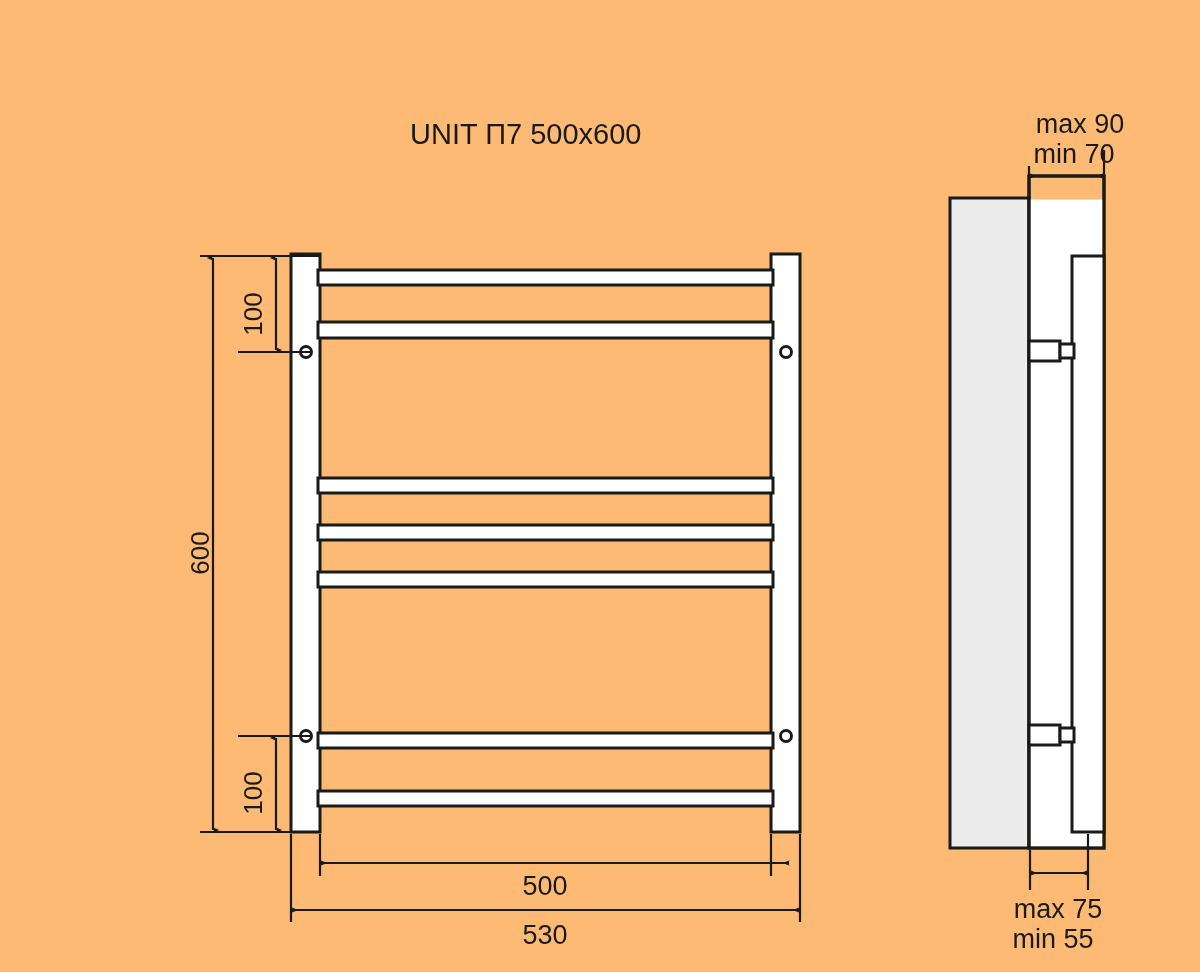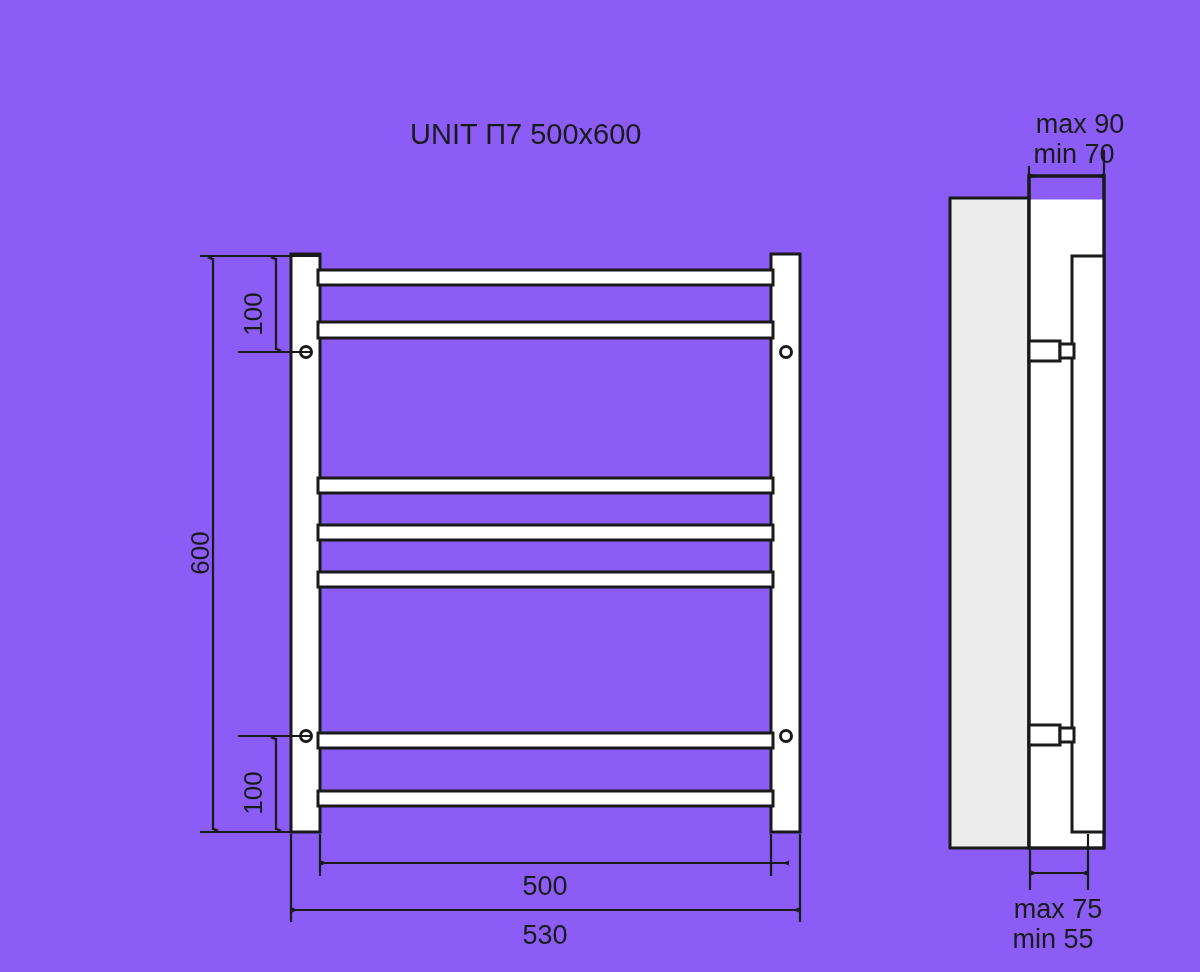--- a/index.html
+++ b/index.html
@@ -11,21 +11,21 @@
     width: 1200px;
     height: 972px;
     font-family: "Liberation Sans", sans-serif;
     color: #1a1a1a;
     overflow: hidden;
   }
   #stage {
     position: relative;
     width: 1200px;
     height: 972px;
-    background: #8b5cf6;
+    background: #fdba74;
   }
   #drawing {
     position: absolute;
     left: 0;
     top: 0;
     width: 1200px;
     height: 972px;
   }
   .dim-text, .title-text {
     font-family: "Liberation Sans", sans-serif;

